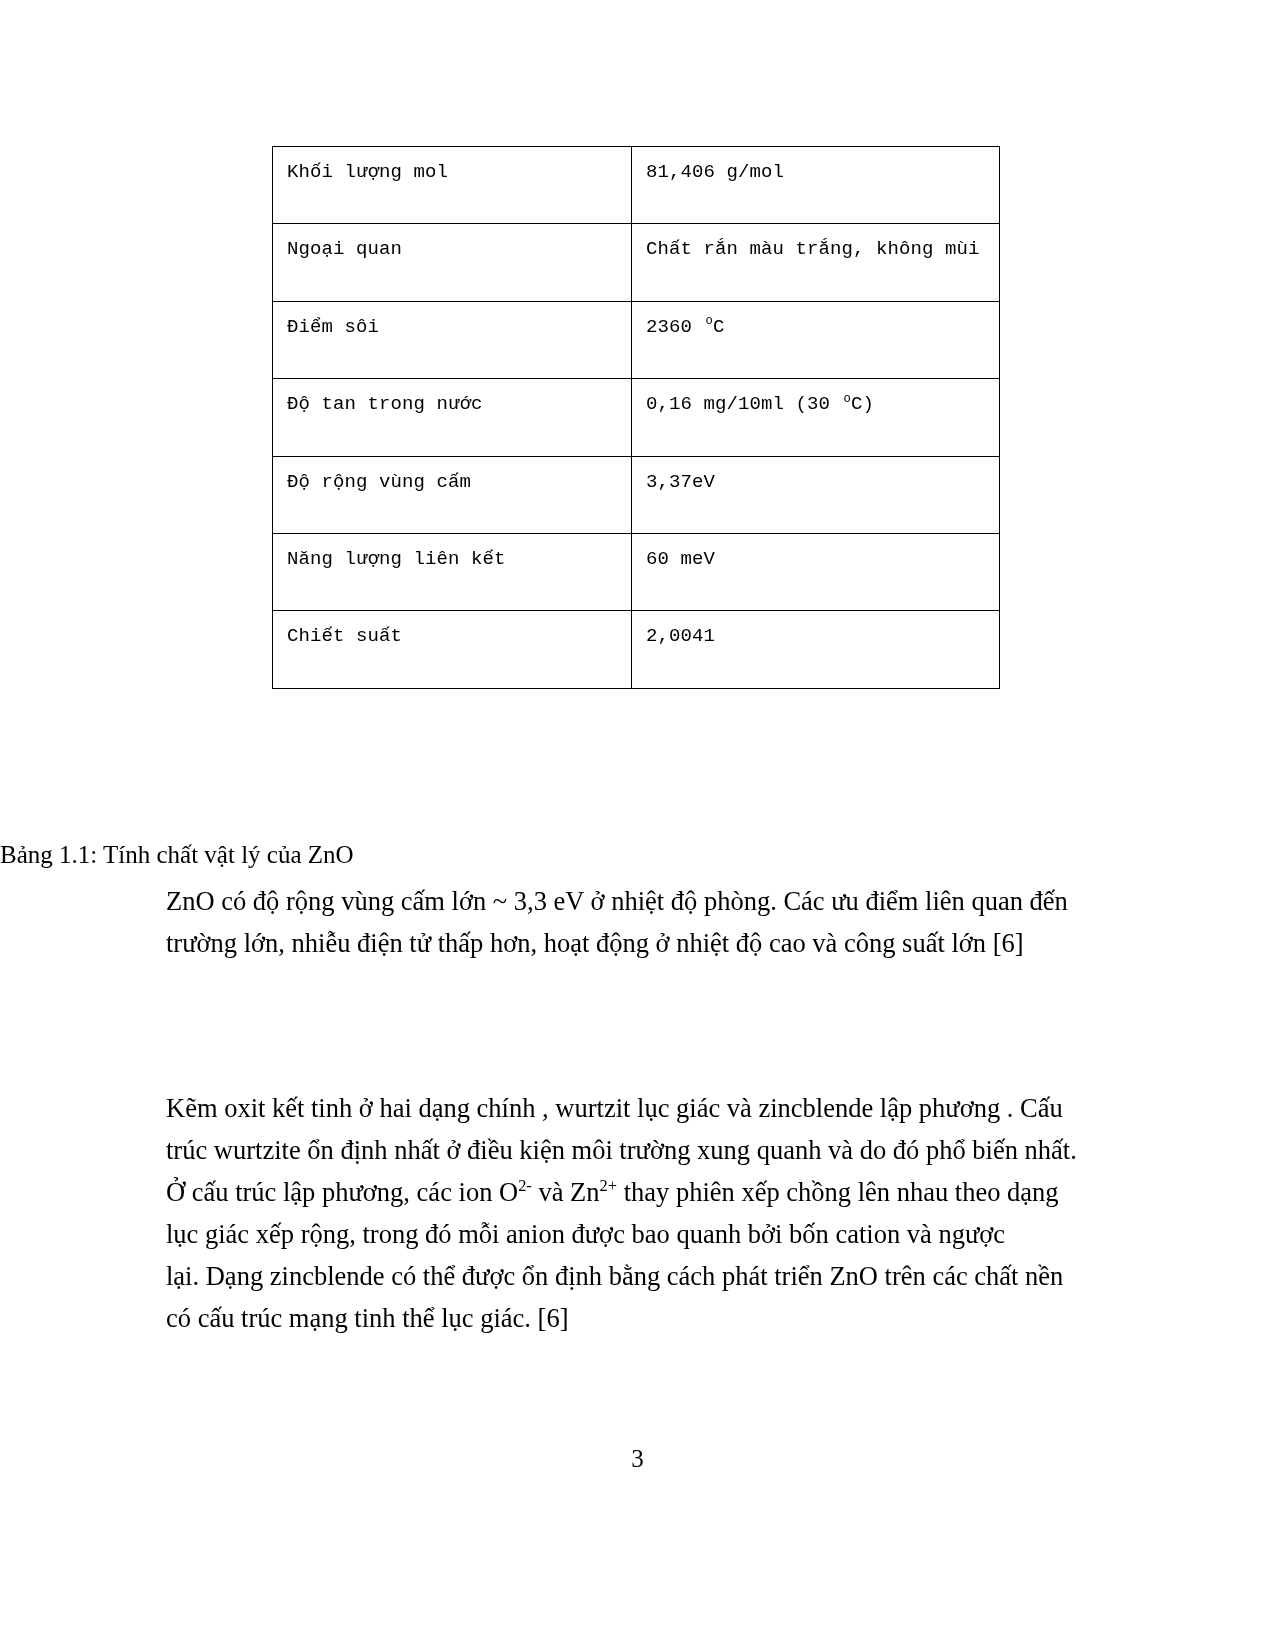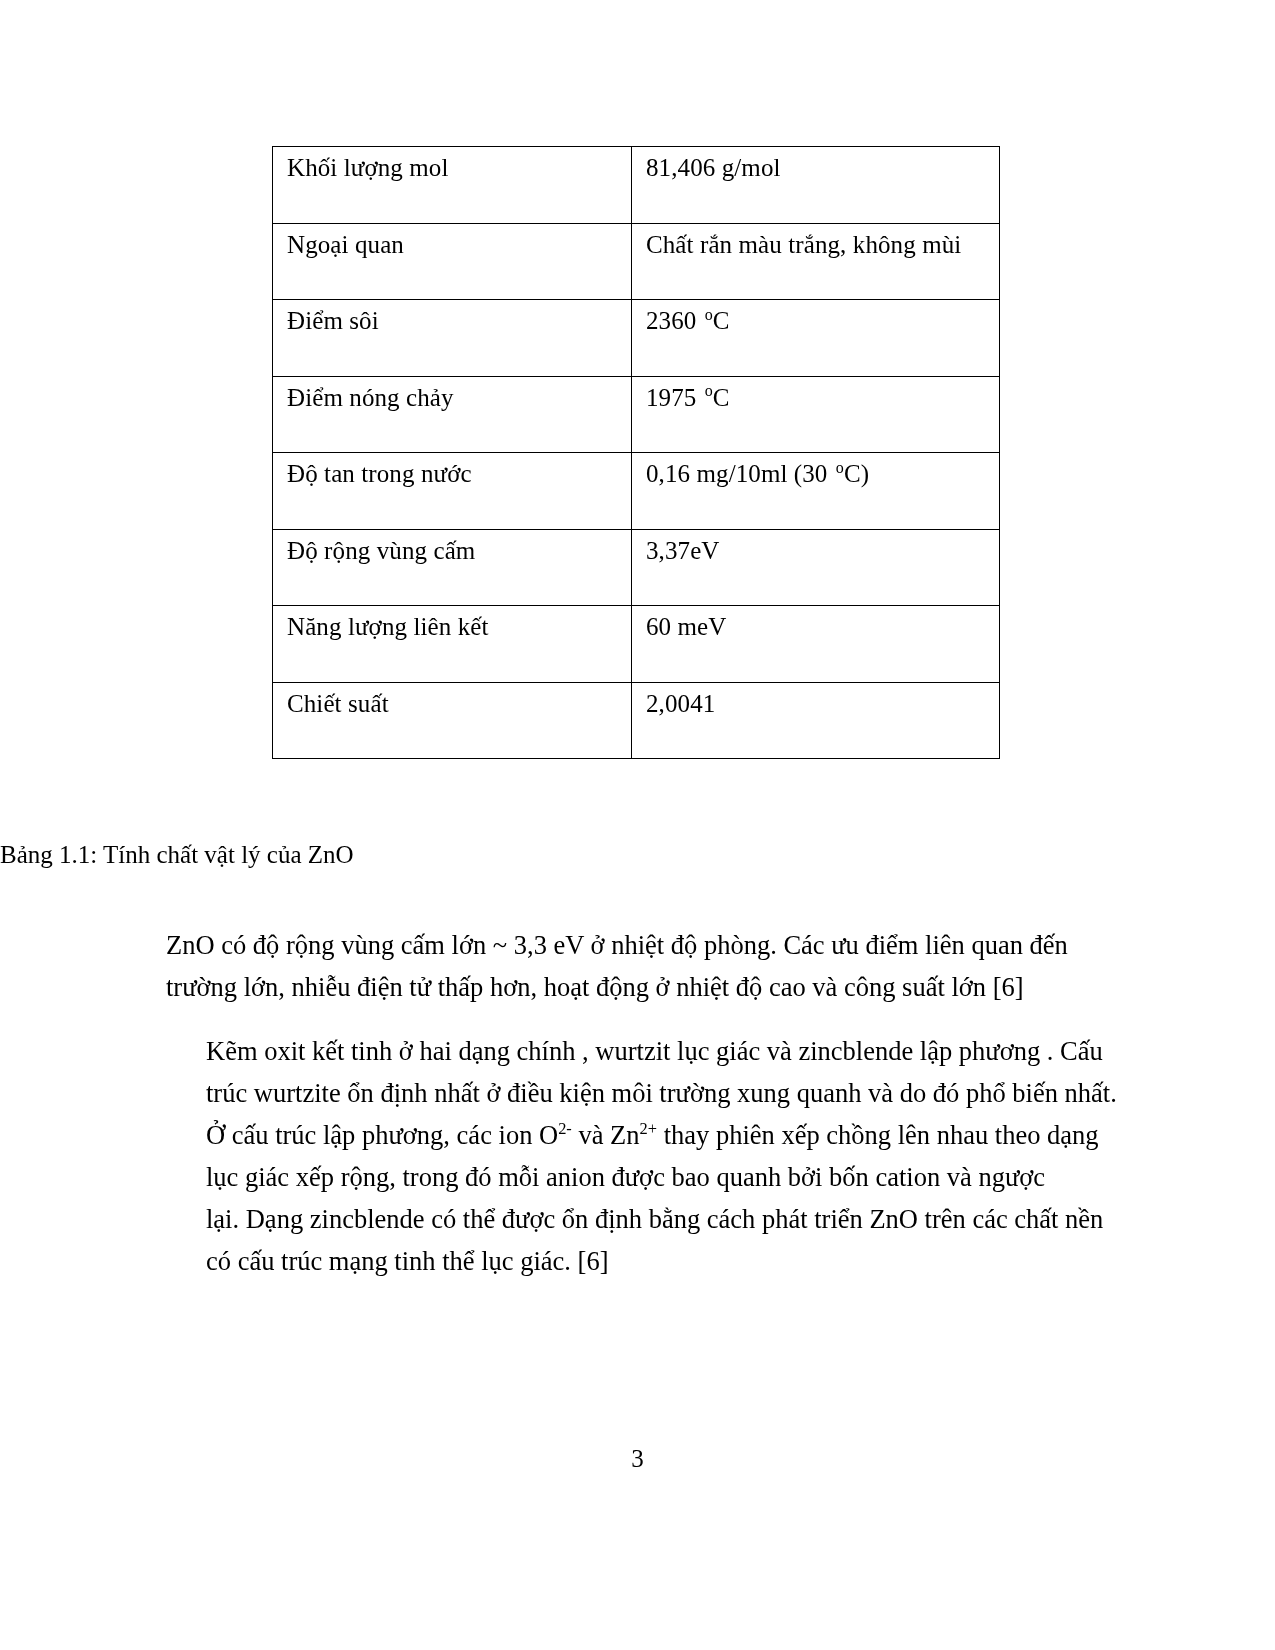--- a/index.html
+++ b/index.html
@@ -31,24 +31,25 @@
     width: 697px;
   }
   table.props {
     border-collapse: collapse;
     width: 697px;
     table-layout: fixed;
   }
   table.props td {
     border: 1.6px solid #000000;
     vertical-align: top;
-    font-size: 25px;
+    font-size: 19px;
     line-height: 1.18;
-    padding: 6px 0 40px 14px;
+    padding: 14px 0 40px 14px;
     letter-spacing: 0.1px;
+    font-family: Liberation Mono, monospace;
   }
   table.props td.c1 { width: 344px; }
   table.props td.c2 { width: 353px; }
   .sup {
     font-size: 0.62em;
     vertical-align: super;
     line-height: 0;
   }
   .degsym {
     font-size: 0.64em;
@@ -78,22 +79,22 @@
   .para .ln {
     display: block;
     white-space: nowrap;
   }
   .para .ln.just {
     display: flex;
     justify-content: space-between;
   }
   .para .ln.just > span { white-space: pre; }
 
-  #para1 { top: 924px; }
-  #para2 { top: 1030px; margin-left: 40px; }
+  #para1 { top: 880px; }
+  #para2 { top: 1087px; }
 
   
   .pagenum {
     position: absolute;
     left: 0;
     top: 1445px;
     width: 1275px;
     text-align: center;
     font-size: 25px;
   }
@@ -110,24 +111,20 @@
           <td class="c1">Khối lượng mol</td>
           <td class="c2">81,406 g/mol</td>
         </tr>
         <tr>
           <td class="c1">Ngoại quan</td>
           <td class="c2">Chất rắn màu trắng, không mùi</td>
         </tr>
         <tr>
           <td class="c1">Điểm sôi</td>
           <td class="c2"><span>2360 </span><span class="degsym">o</span><span>C</span></td>
-        </tr>
-        <tr>
-          <td class="c1">Điểm nóng chảy</td>
-          <td class="c2"><span>1975 </span><span class="degsym">o</span><span>C</span></td>
         </tr>
         <tr>
           <td class="c1">Độ tan trong nước</td>
           <td class="c2"><span>0,16 mg/10ml (30 </span><span class="degsym">o</span><span>C)</span></td>
         </tr>
         <tr>
           <td class="c1">Độ rộng vùng cấm</td>
           <td class="c2">3,37eV</td>
         </tr>
         <tr>

